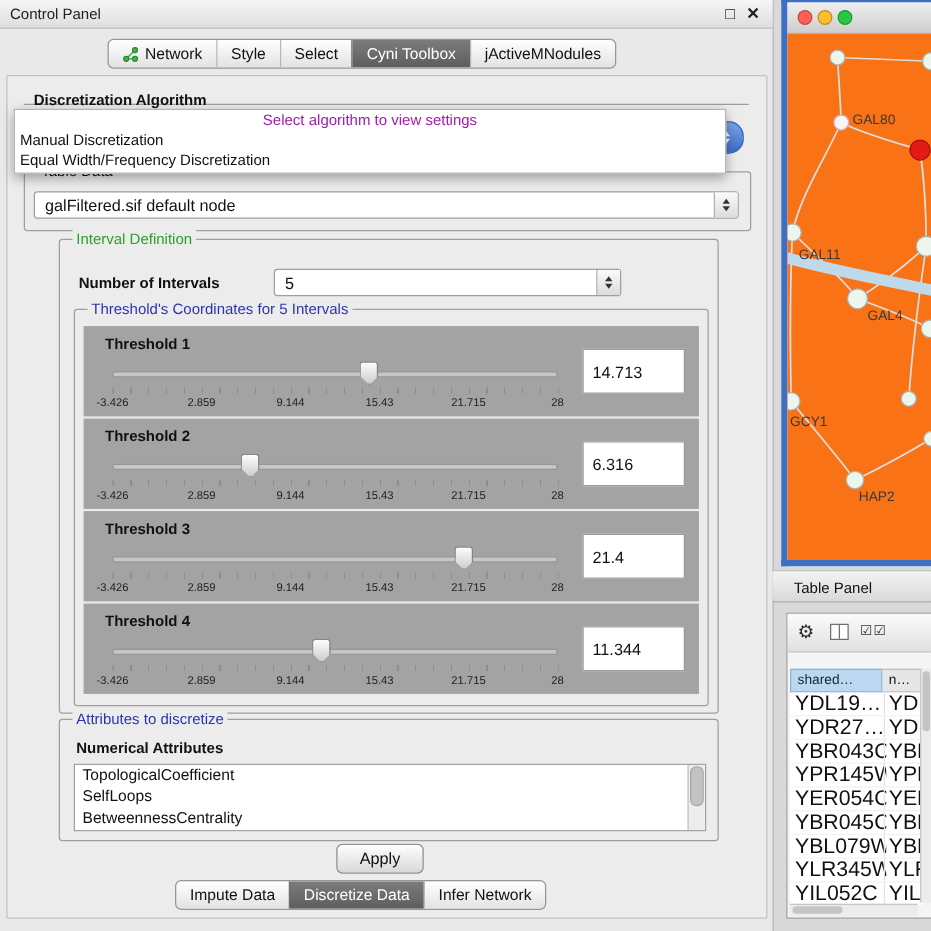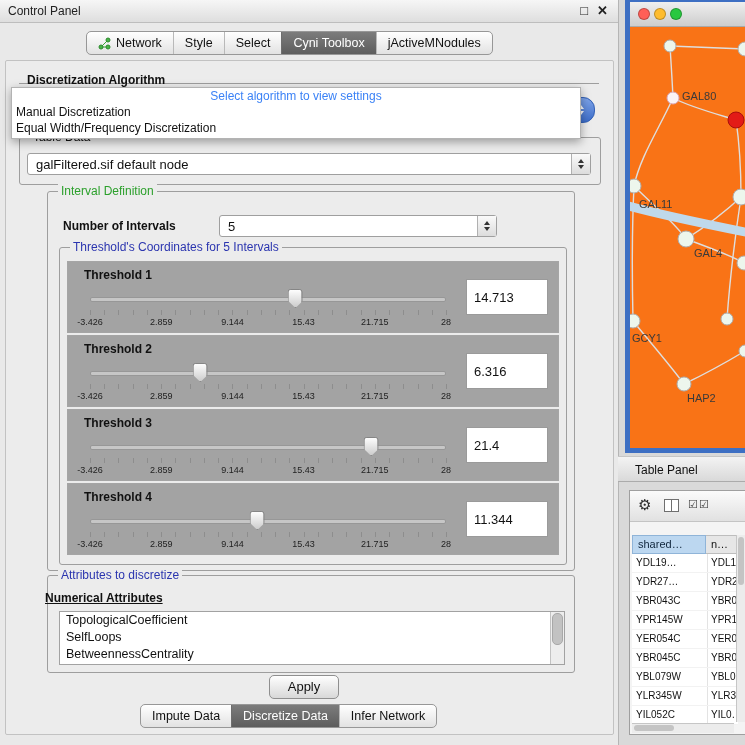--- a/index.html
+++ b/index.html
@@ -33,21 +33,21 @@
   .disc-line{position:absolute;left:13px;top:22px;width:580px;border-top:1px solid #9e9e9e;}
   .disc-title{position:absolute;left:21px;top:12px;font-weight:bold;}
   .algo-combo{position:absolute;left:21px;top:36px;width:566px;height:24px;background:linear-gradient(#fff,#e8e8e8);
               border:1px solid #8ea6cc;border-radius:12px;}
   .algo-cap{position:absolute;right:-1px;top:-1px;width:27px;height:24px;border-radius:0 12px 12px 0;
             background:linear-gradient(#7da3e8,#3c6cc8);border:1px solid #3563b8;display:flex;flex-direction:column;
             align-items:center;justify-content:center;gap:2px;}
 
   .popup{position:absolute;left:5px;top:26px;width:568px;height:50px;background:#fff;border:1px solid #b3b3b3;
          box-shadow:0 3px 9px rgba(0,0,0,.35);z-index:50;}
-  .popup .ph{height:16px;line-height:16px;text-align:center;color:#3b82f6;}
+  .popup .ph{height:16px;line-height:16px;text-align:center;color:#a21caf;}
   .popup .opt{height:16px;line-height:16px;padding-left:4px;}
   .popup .opt.b{font-weight:normal;}
 
   .combo{position:absolute;background:#fff;border:1px solid #9f9f9f;border-radius:3px;box-sizing:border-box;}
   .combo .txt{position:absolute;left:8px;top:0;bottom:0;display:flex;align-items:center;font-size:13px;white-space:nowrap;}
   .combo .step{position:absolute;right:0;top:0;bottom:0;width:18px;background:linear-gradient(#fafafa,#dcdcdc);
                border-left:1px solid #b0b0b0;display:flex;flex-direction:column;align-items:center;justify-content:center;gap:2px;}
   .arr-up{width:0;height:0;border-left:3.5px solid transparent;border-right:3.5px solid transparent;border-bottom:4px solid #333;}
   .arr-down{width:0;height:0;border-left:3.5px solid transparent;border-right:3.5px solid transparent;border-top:4px solid #333;}
   .arr-up.w{border-bottom-color:#fff;} .arr-down.w{border-top-color:#fff;}
@@ -92,21 +92,21 @@
   .gear{position:absolute;left:8px;top:5px;font-size:15px;color:#2d2d2d;}
   .colicon{position:absolute;left:34px;top:8px;width:15px;height:13px;background:#fff;border:1px solid #6f6f6f;box-sizing:border-box;}
   .colicon:after{content:"";position:absolute;left:6px;top:0;bottom:0;width:1px;background:#6f6f6f;}
   .cbpair{position:absolute;left:58px;top:7px;font-size:11px;color:#333;letter-spacing:1px;}
   .tw-head{position:absolute;left:0;top:44px;height:19px;}
   .hc1{position:absolute;left:2px;width:74px;height:19px;background:#bcd7f0;border:1px solid #8fb4d8;box-sizing:border-box;
        font-size:11px;line-height:17px;padding-left:5px;color:#10263c;}
   .hc2{position:absolute;left:76px;width:32px;height:19px;background:#e6e6e6;border:1px solid #bdbdbd;border-left:none;
        box-sizing:border-box;font-size:11px;line-height:17px;padding-left:5px;overflow:hidden;}
   .trows{position:absolute;left:2px;top:63px;width:106px;background:#fff;}
-  .trow{position:relative;height:18px;line-height:18px;font-size:10px;border-bottom:1px solid #f2f2f2;}
+  .trow{position:relative;height:18px;line-height:18px;font-size:17px;border-bottom:1px solid #f2f2f2;}
   .tc1{position:absolute;left:0;width:73px;padding-left:4px;overflow:hidden;white-space:nowrap;}
   .tc2{position:absolute;left:75px;width:31px;padding-left:3px;overflow:hidden;white-space:nowrap;border-left:1px solid #e3e3e3;}
   .tw-vscroll{position:absolute;right:1px;top:44px;bottom:12px;width:8px;background:#ececec;border-left:1px solid #c6c6c6;}
   .tw-vscroll .vthumb{position:absolute;left:1px;right:1px;top:2px;height:48px;background:#c4c4c4;border-radius:4px;}
   .tw-hscroll{position:absolute;left:2px;right:12px;bottom:1px;height:9px;background:#ececec;border-top:1px solid #c6c6c6;}
   .tw-hscroll .hthumb{position:absolute;left:2px;top:1px;width:40px;height:6px;background:#c4c4c4;border-radius:3px;}
 </style>
 </head>
 <body>
 
@@ -259,21 +259,21 @@
           <span class="tick-label" style="left:60%">15.43</span>
           <span class="tick-label" style="left:80%">21.715</span>
           <span class="tick-label" style="left:100%">28</span>
         </div>
         <div class="val-box">11.344</div>
       </div>
 
       <div class="fs" style="left:41px;top:514px;width:526px;height:96px;">
         <span class="fs-legend legend-blue">Attributes to discretize</span>
       </div>
-      <span class="bold-label" style="left:39px;top:530px;text-decoration:underline;">Numerical Attributes</span>
+      <span class="bold-label" style="left:55px;top:530px;">Numerical Attributes</span>
       <div class="listbox">
         <div class="li">TopologicalCoefficient</div>
         <div class="li">SelfLoops</div>
         <div class="li">BetweennessCentrality</div>
         <div class="vscroll">
             <div class="vthumb"></div>
           </div>
       </div>
 
       <div class="apply-btn">Apply</div>

